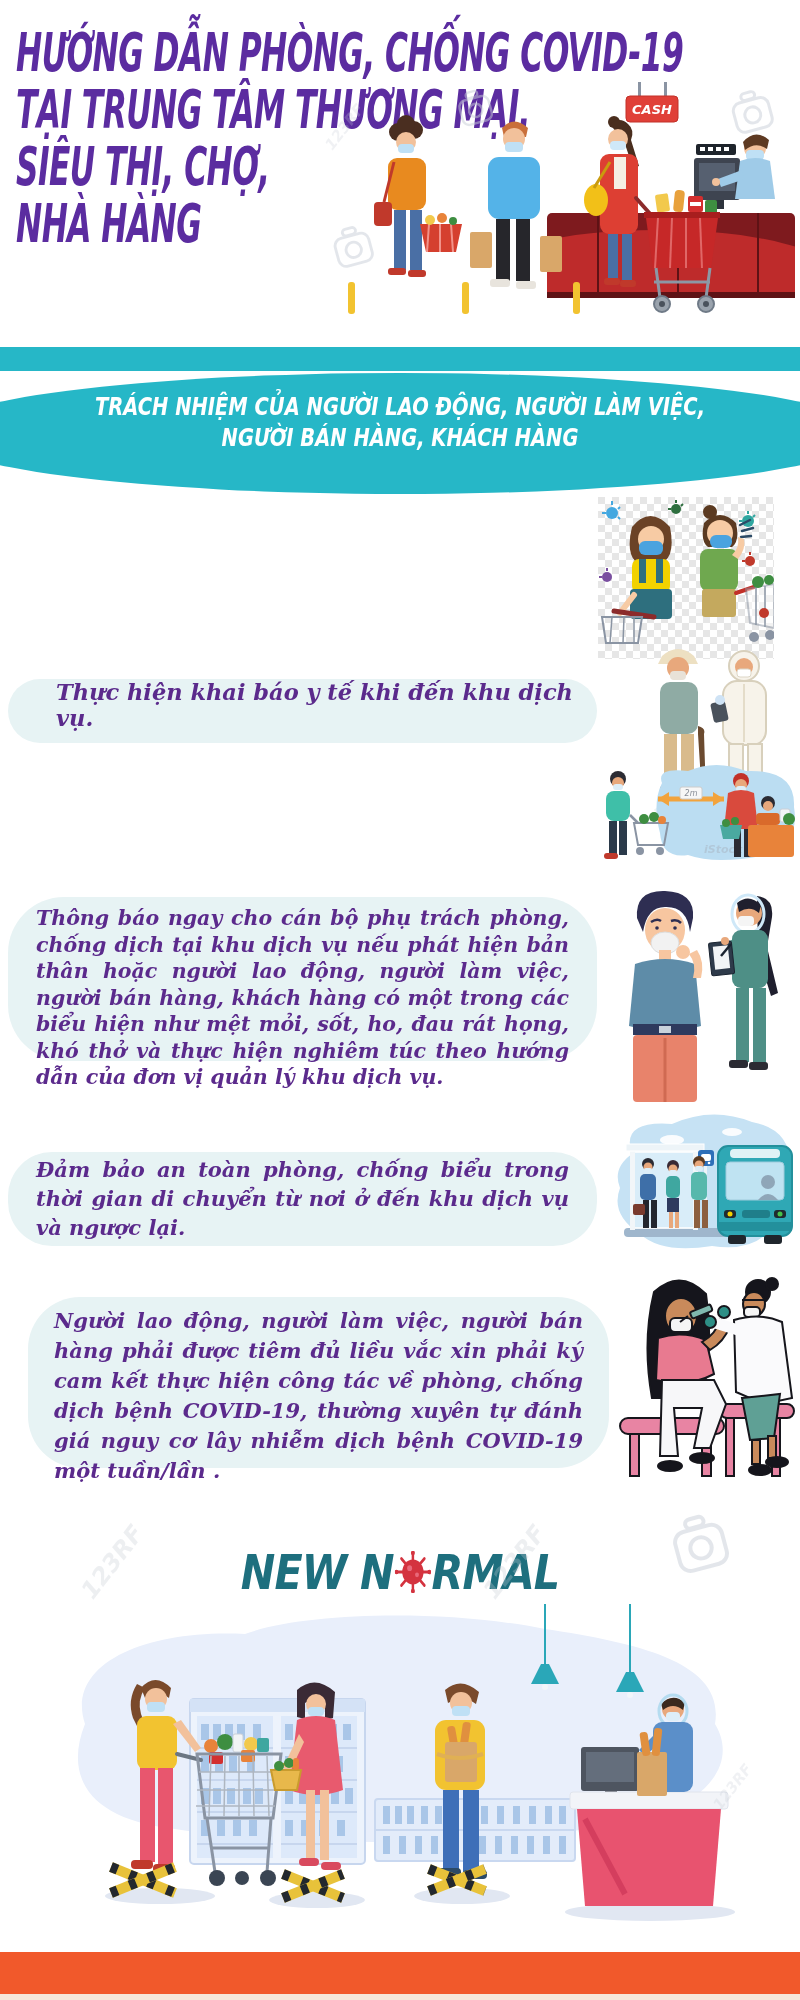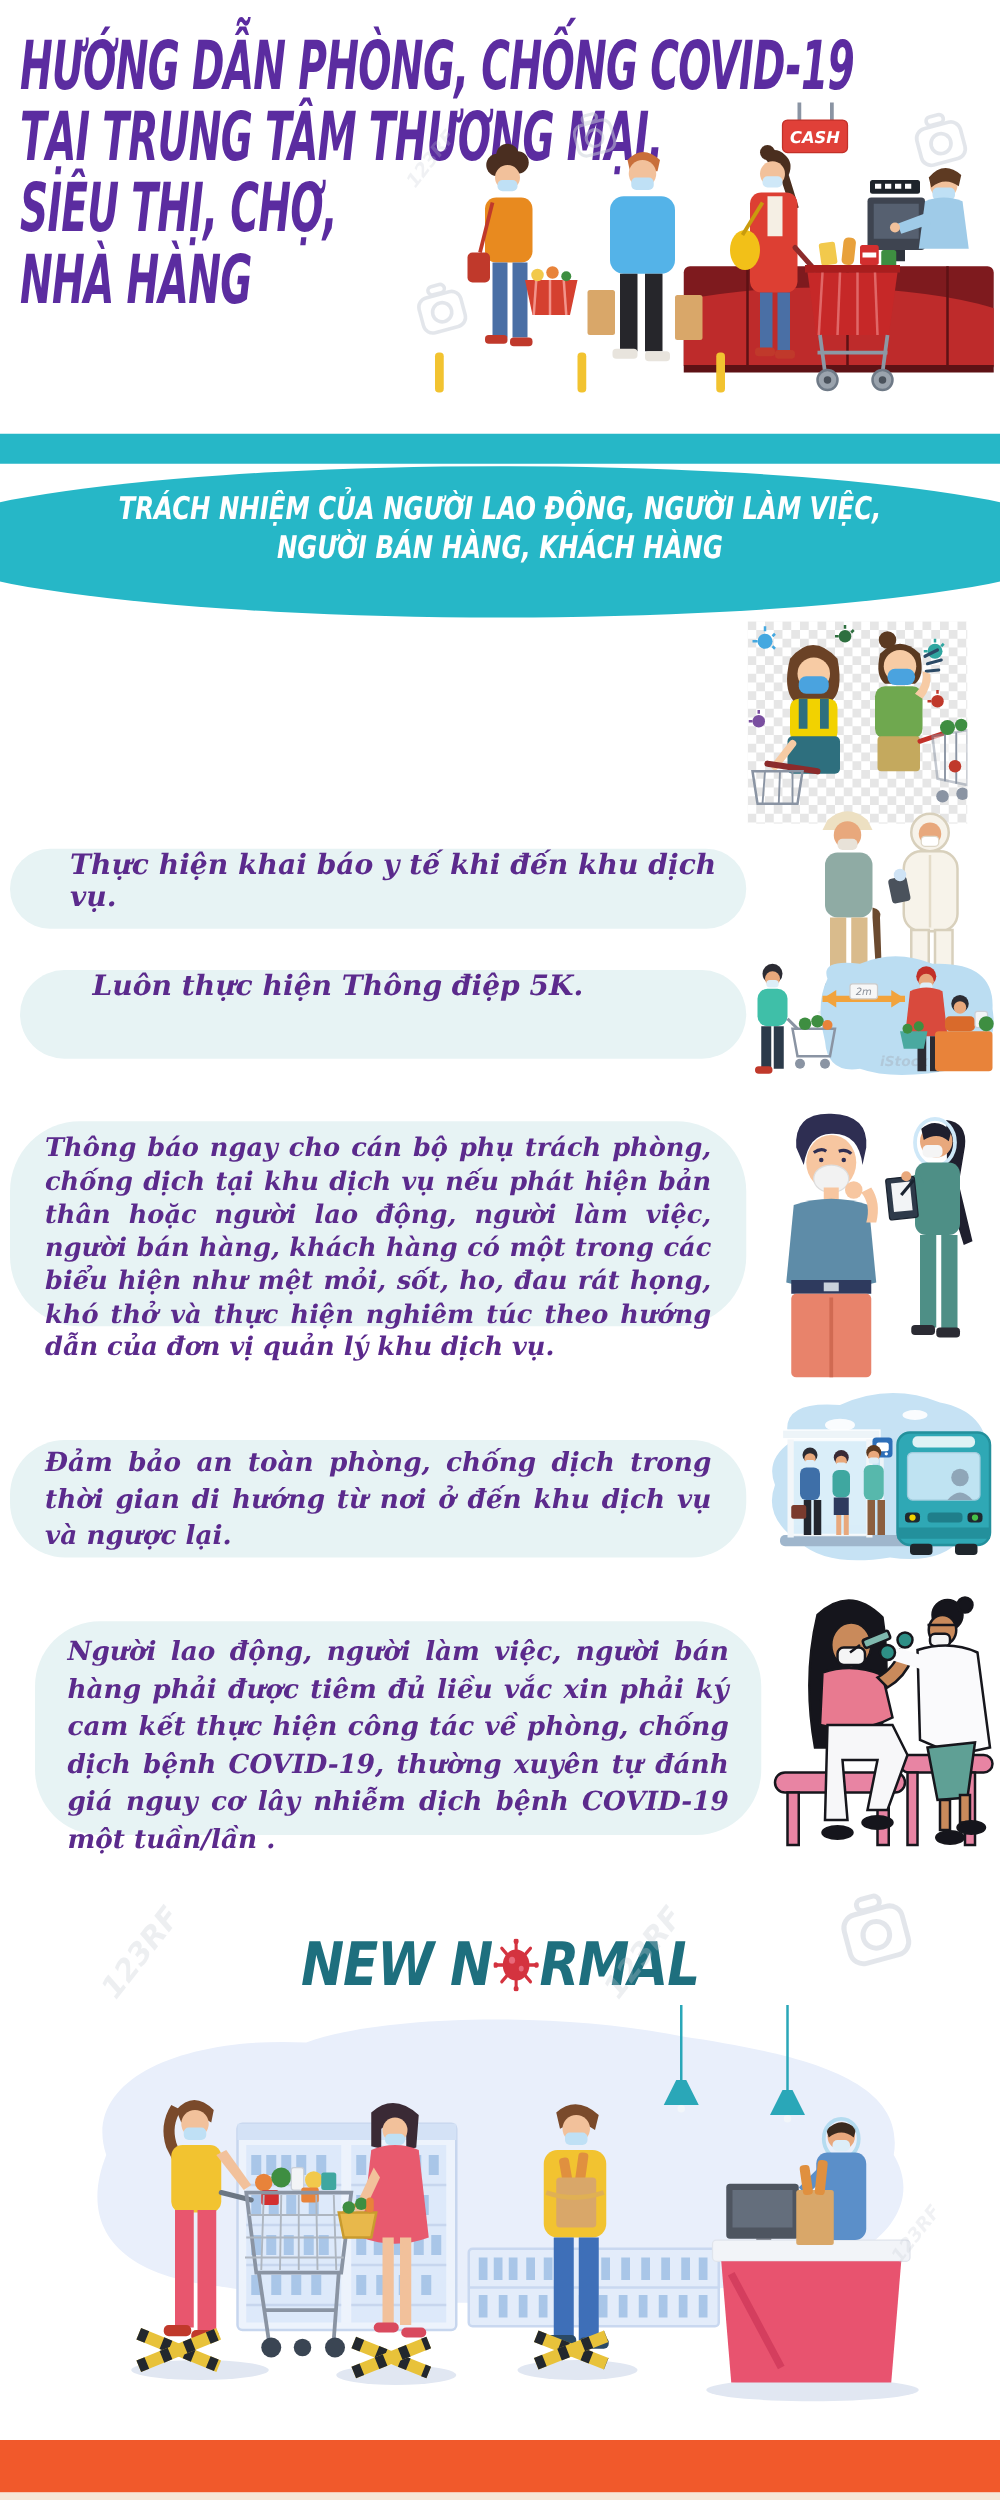--- a/index.html
+++ b/index.html
@@ -197,28 +197,25 @@
 
   <div class="abs teal-bar"></div>
   <div class="abs banner-ellipse banner-pad">
     <div class="banner-line">TRÁCH NHIỆM CỦA NGƯỜI LAO ĐỘNG, NGƯỜI LÀM VIỆC,</div>
     <div class="banner-line">NGƯỜI BÁN HÀNG, KHÁCH HÀNG</div>
   </div>
 
   <div class="abs rule rule-center r2">
     <span>Thực hiện khai báo y tế khi đến khu dịch vụ.</span>
   </div>
-  <div class="abs rule rule-center r3">
-    <span>Luôn thực hiện Thông điệp 5K.</span>
-  </div>
   <div class="abs rule r4">
     <span>Thông báo ngay cho cán bộ phụ trách phòng, chống dịch tại khu dịch vụ nếu phát hiện bản thân hoặc người lao động, người làm việc, người bán hàng, khách hàng có một trong các biểu hiện như mệt mỏi, sốt, ho, đau rát họng, khó thở và thực hiện nghiêm túc theo hướng dẫn của đơn vị quản lý khu dịch vụ.</span>
   </div>
   <div class="abs rule r5">
-    <span>Đảm bảo an toàn phòng, chống dịch trong thời gian di hướng từ nơi ở đến khu dịch vụ và ngược lại.</span>
+    <span>Đảm bảo an toàn phòng, chống biểu trong thời gian di chuyển từ nơi ở đến khu dịch vụ và ngược lại.</span>
   </div>
   <div class="abs rule r6">
     <span>Người lao động, người làm việc, người bán hàng phải được tiêm đủ liều vắc xin phải ký cam kết thực hiện công tác về phòng, chống dịch bệnh COVID-19, thường xuyên tự đánh giá nguy cơ lây nhiễm dịch bệnh COVID-19 một tuần/lần .</span>
   </div>
 
   <svg class="abs" style="left:598px;top:497px" width="176" height="162" viewBox="0 0 176 162">
     <defs>
       <pattern id="chk" width="14" height="14" patternUnits="userSpaceOnUse">
         <rect width="14" height="14" fill="#FFFFFF"></rect>
         <rect width="7" height="7" fill="#E6E6E6"></rect>

